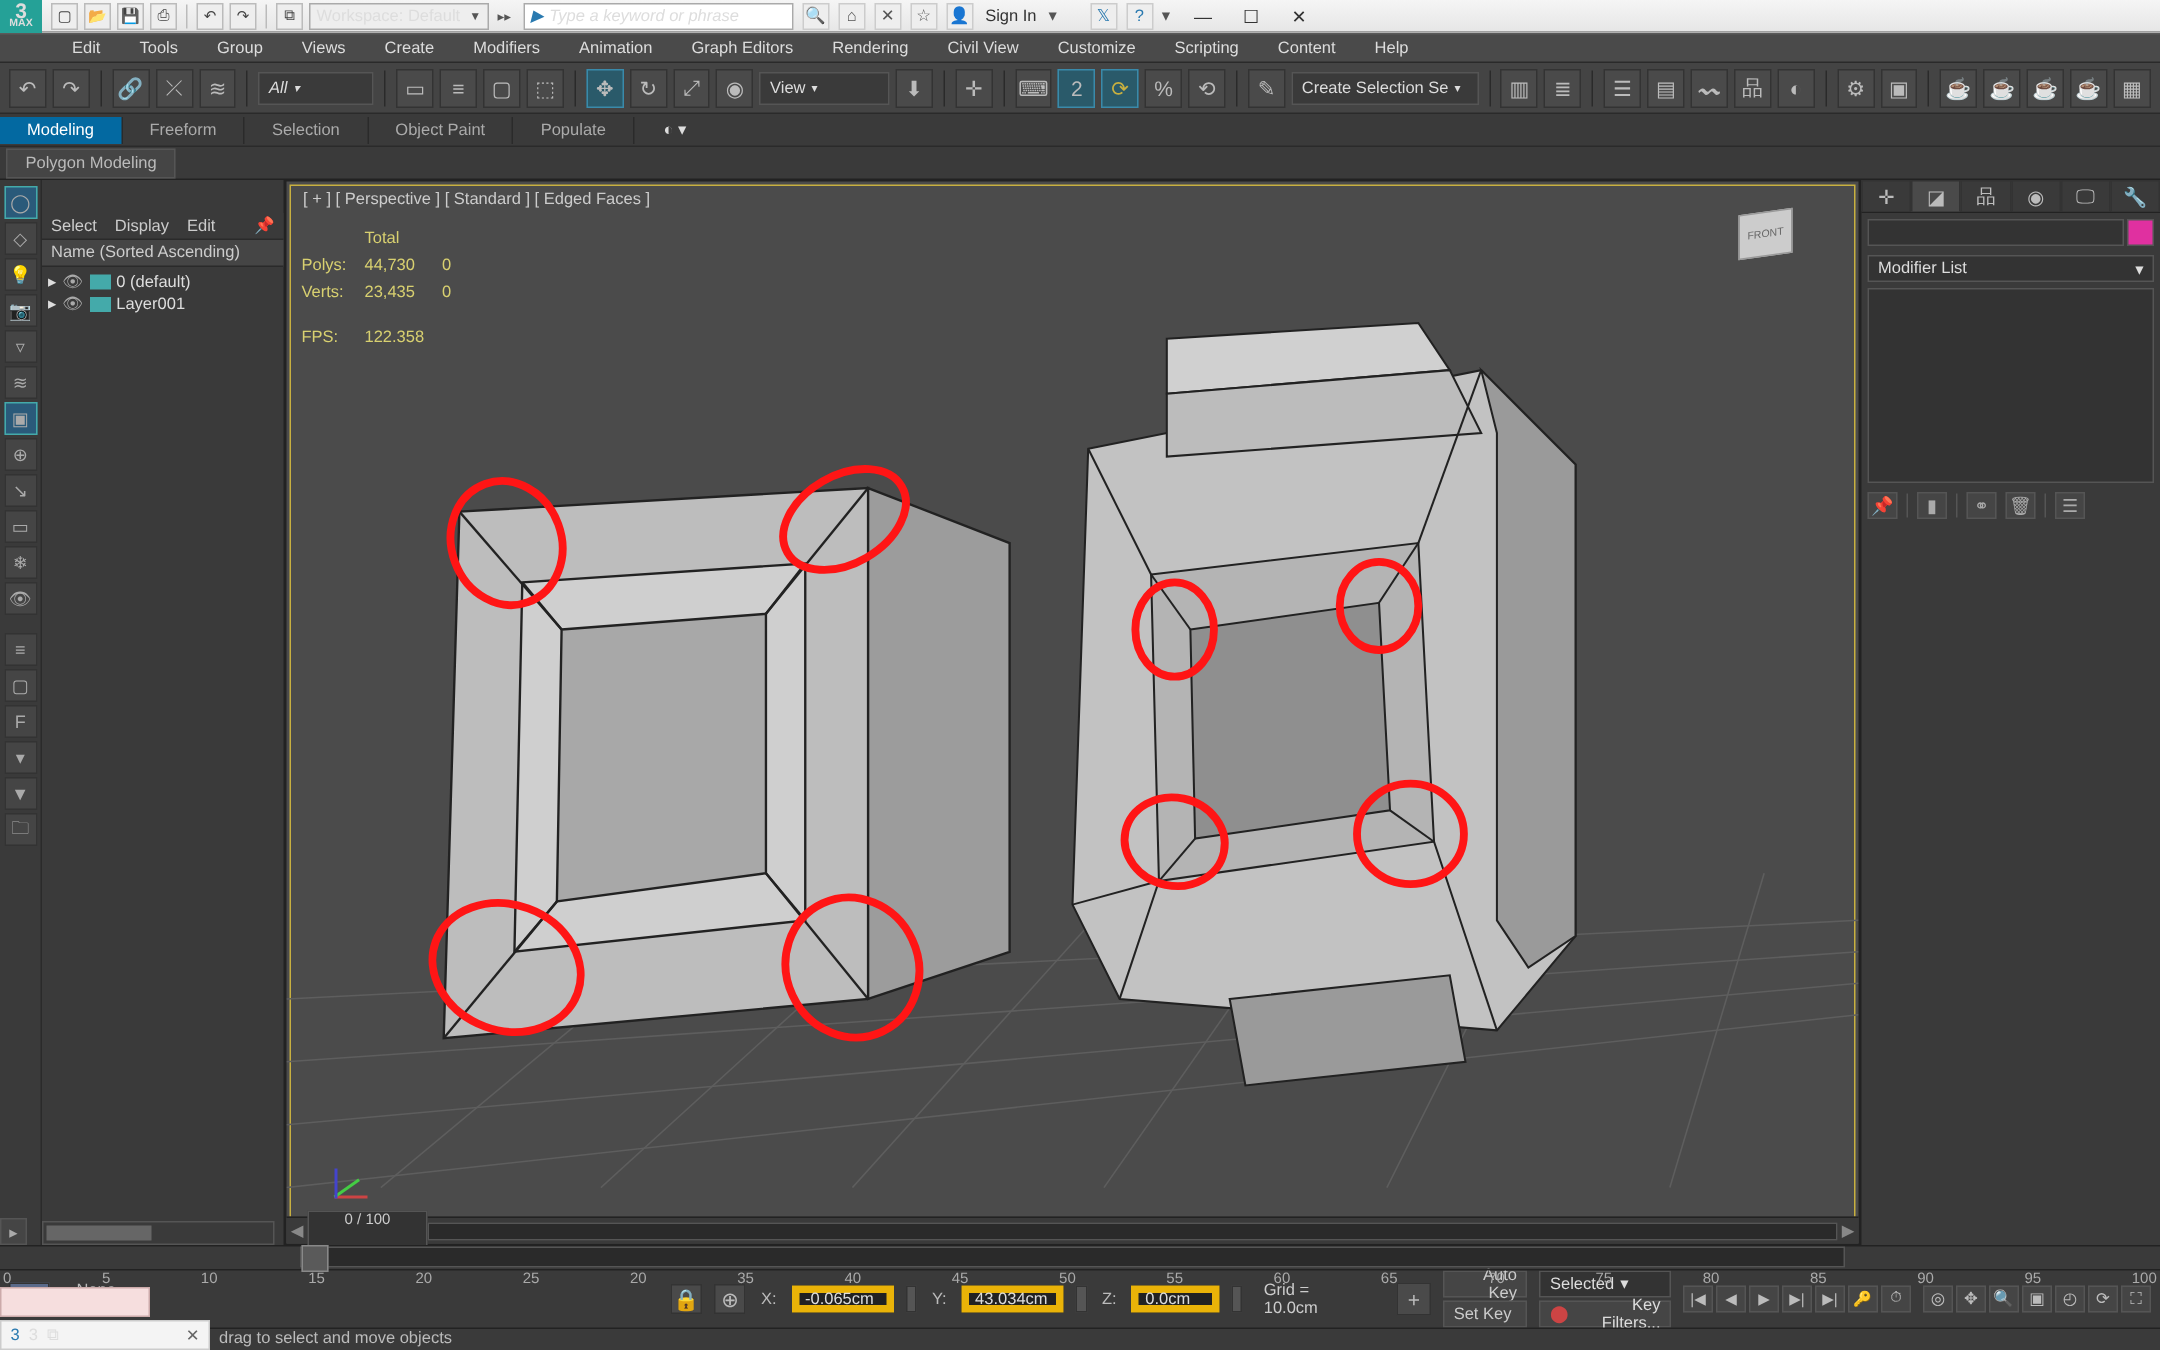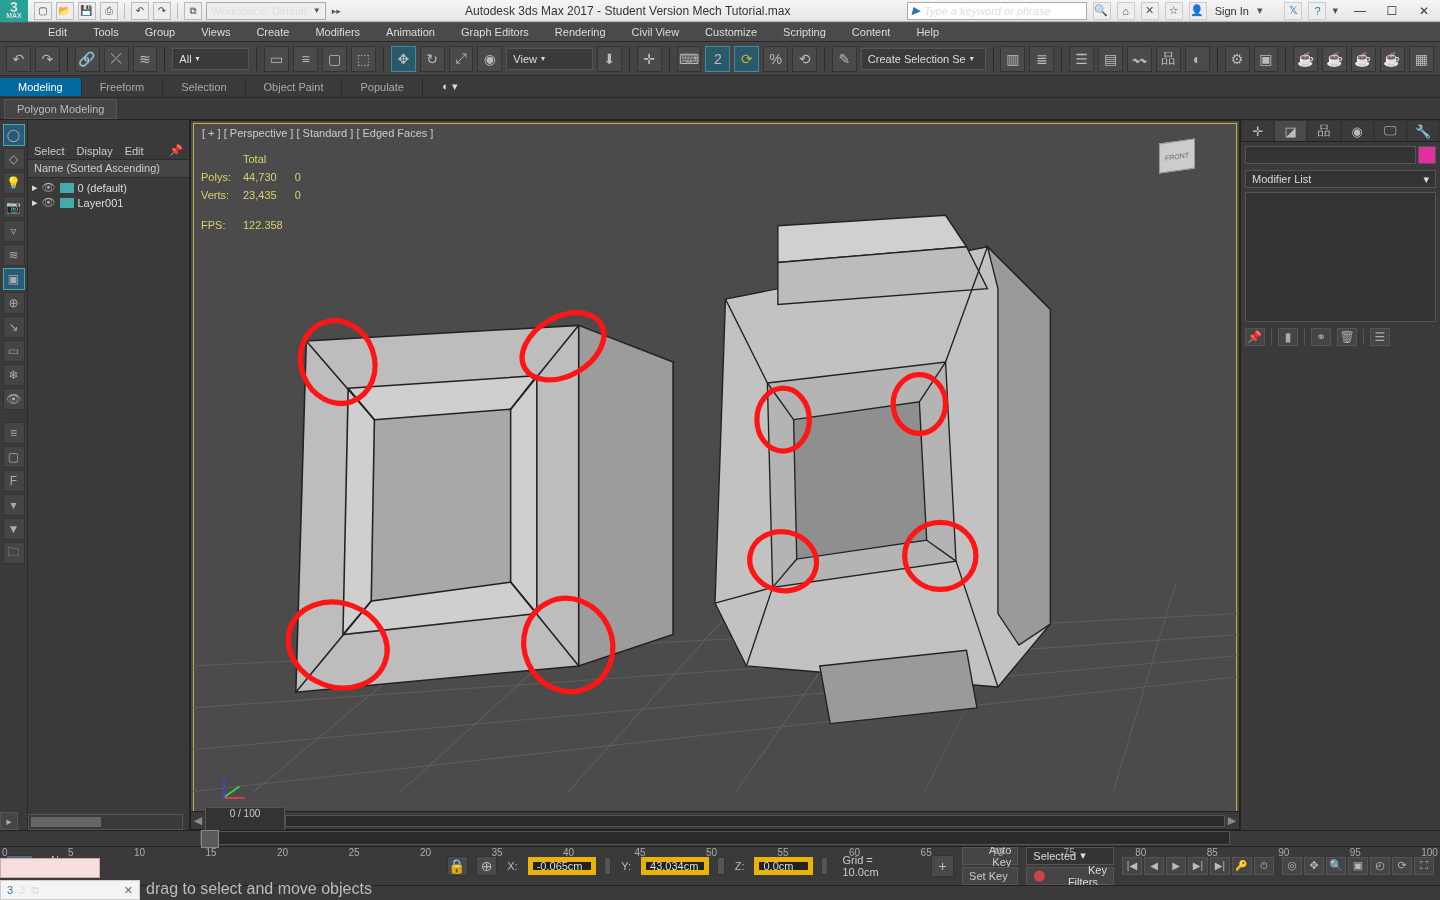--- a/index.html
+++ b/index.html
@@ -118,21 +118,21 @@
 .dd-sm{height:18px;background:#333;border:1px solid #555;color:#bbb;padding:0 6px;display:flex;align-items:center;gap:4px;min-width:80px;}
 .play-ctrl{display:flex;gap:2px;}
 .play-ctrl .pb{width:20px;height:18px;border:1px solid #555;background:#454545;display:flex;align-items:center;justify-content:center;color:#bbb;font-size:10px;}
 .status2{height:22px;display:flex;align-items:center;padding:0 6px;gap:6px;border-top:1px solid #222;}
 .bottom .right-cluster{margin-left:auto;display:flex;gap:2px;}
 .nav-btn{width:20px;height:18px;border:1px solid #555;background:#454545;display:flex;align-items:center;justify-content:center;color:#bbb;font-size:11px;}
 
 
 .doc-tab{position:absolute;left:0;bottom:0;height:20px;width:140px;background:#f4f4f4;border:1px solid #ccc;display:flex;align-items:center;gap:6px;padding:0 6px;color:#333;}
 .doc-tab .x{margin-left:auto;color:#666;}
-.prompt{position:absolute;left:146px;bottom:2px;color:#bbb;font-size:16px;}
+.prompt{position:absolute;left:146px;bottom:2px;color:#bbb;font-size:11px;}
 .maxscript{position:absolute;left:0;bottom:22px;height:20px;width:100px;background:#f6dede;border:1px solid #caa;}
 </style>
 </head>
 <body>
 
 <div class="titlebar">
   <div class="logo">
       <span>3</span>
       <span style="font-size:7px;">MAX</span>
     </div>
@@ -145,21 +145,20 @@
     <div class="qat-btn">↶</div>
     <div class="qat-btn">↷</div>
     <div class="qat-sep"></div>
     <div class="qat-btn">⧉</div>
     <div class="workspace-dd">
       <span>Workspace: Default</span>
       <span class="tri">▼</span>
     </div>
     <span class="qat-right-arrow">▸▸</span>
   </div>
-  <div class="title-center">Autodesk 3ds Max 2017 - Student Version   Mech Tutorial.max</div>
   <div class="search-box">
     <span style="color:#2a7ab0;margin-right:4px;">▶</span>
     <span>Type a keyword or phrase</span>
   </div>
   <div class="title-right">
     <div class="tr-btn">🔍</div>
     <div class="tr-btn">⌂</div>
     <div class="tr-btn">✕</div>
     <div class="tr-btn">☆</div>
     <div class="tr-btn">👤</div>
@@ -193,21 +192,21 @@
 </div>
 
 <div class="maintb">
   <div class="tbtn">↶</div>
   <div class="tbtn">↷</div>
   <div class="tsep"></div>
   <div class="tbtn">🔗</div>
   <div class="tbtn">⤫</div>
   <div class="tbtn">≋</div>
   <div class="tsep"></div>
-  <div class="tdd" style="width:80px;">
+  <div class="tdd" style="width:80px;font-style:italic;">
       <span>All</span>
       <span class="tri">▾</span>
     </div>
   <div class="tsep"></div>
   <div class="tbtn">▭</div>
   <div class="tbtn">≡</div>
   <div class="tbtn">▢</div>
   <div class="tbtn">⬚</div>
   <div class="tsep"></div>
   <div class="tbtn active">✥</div>

